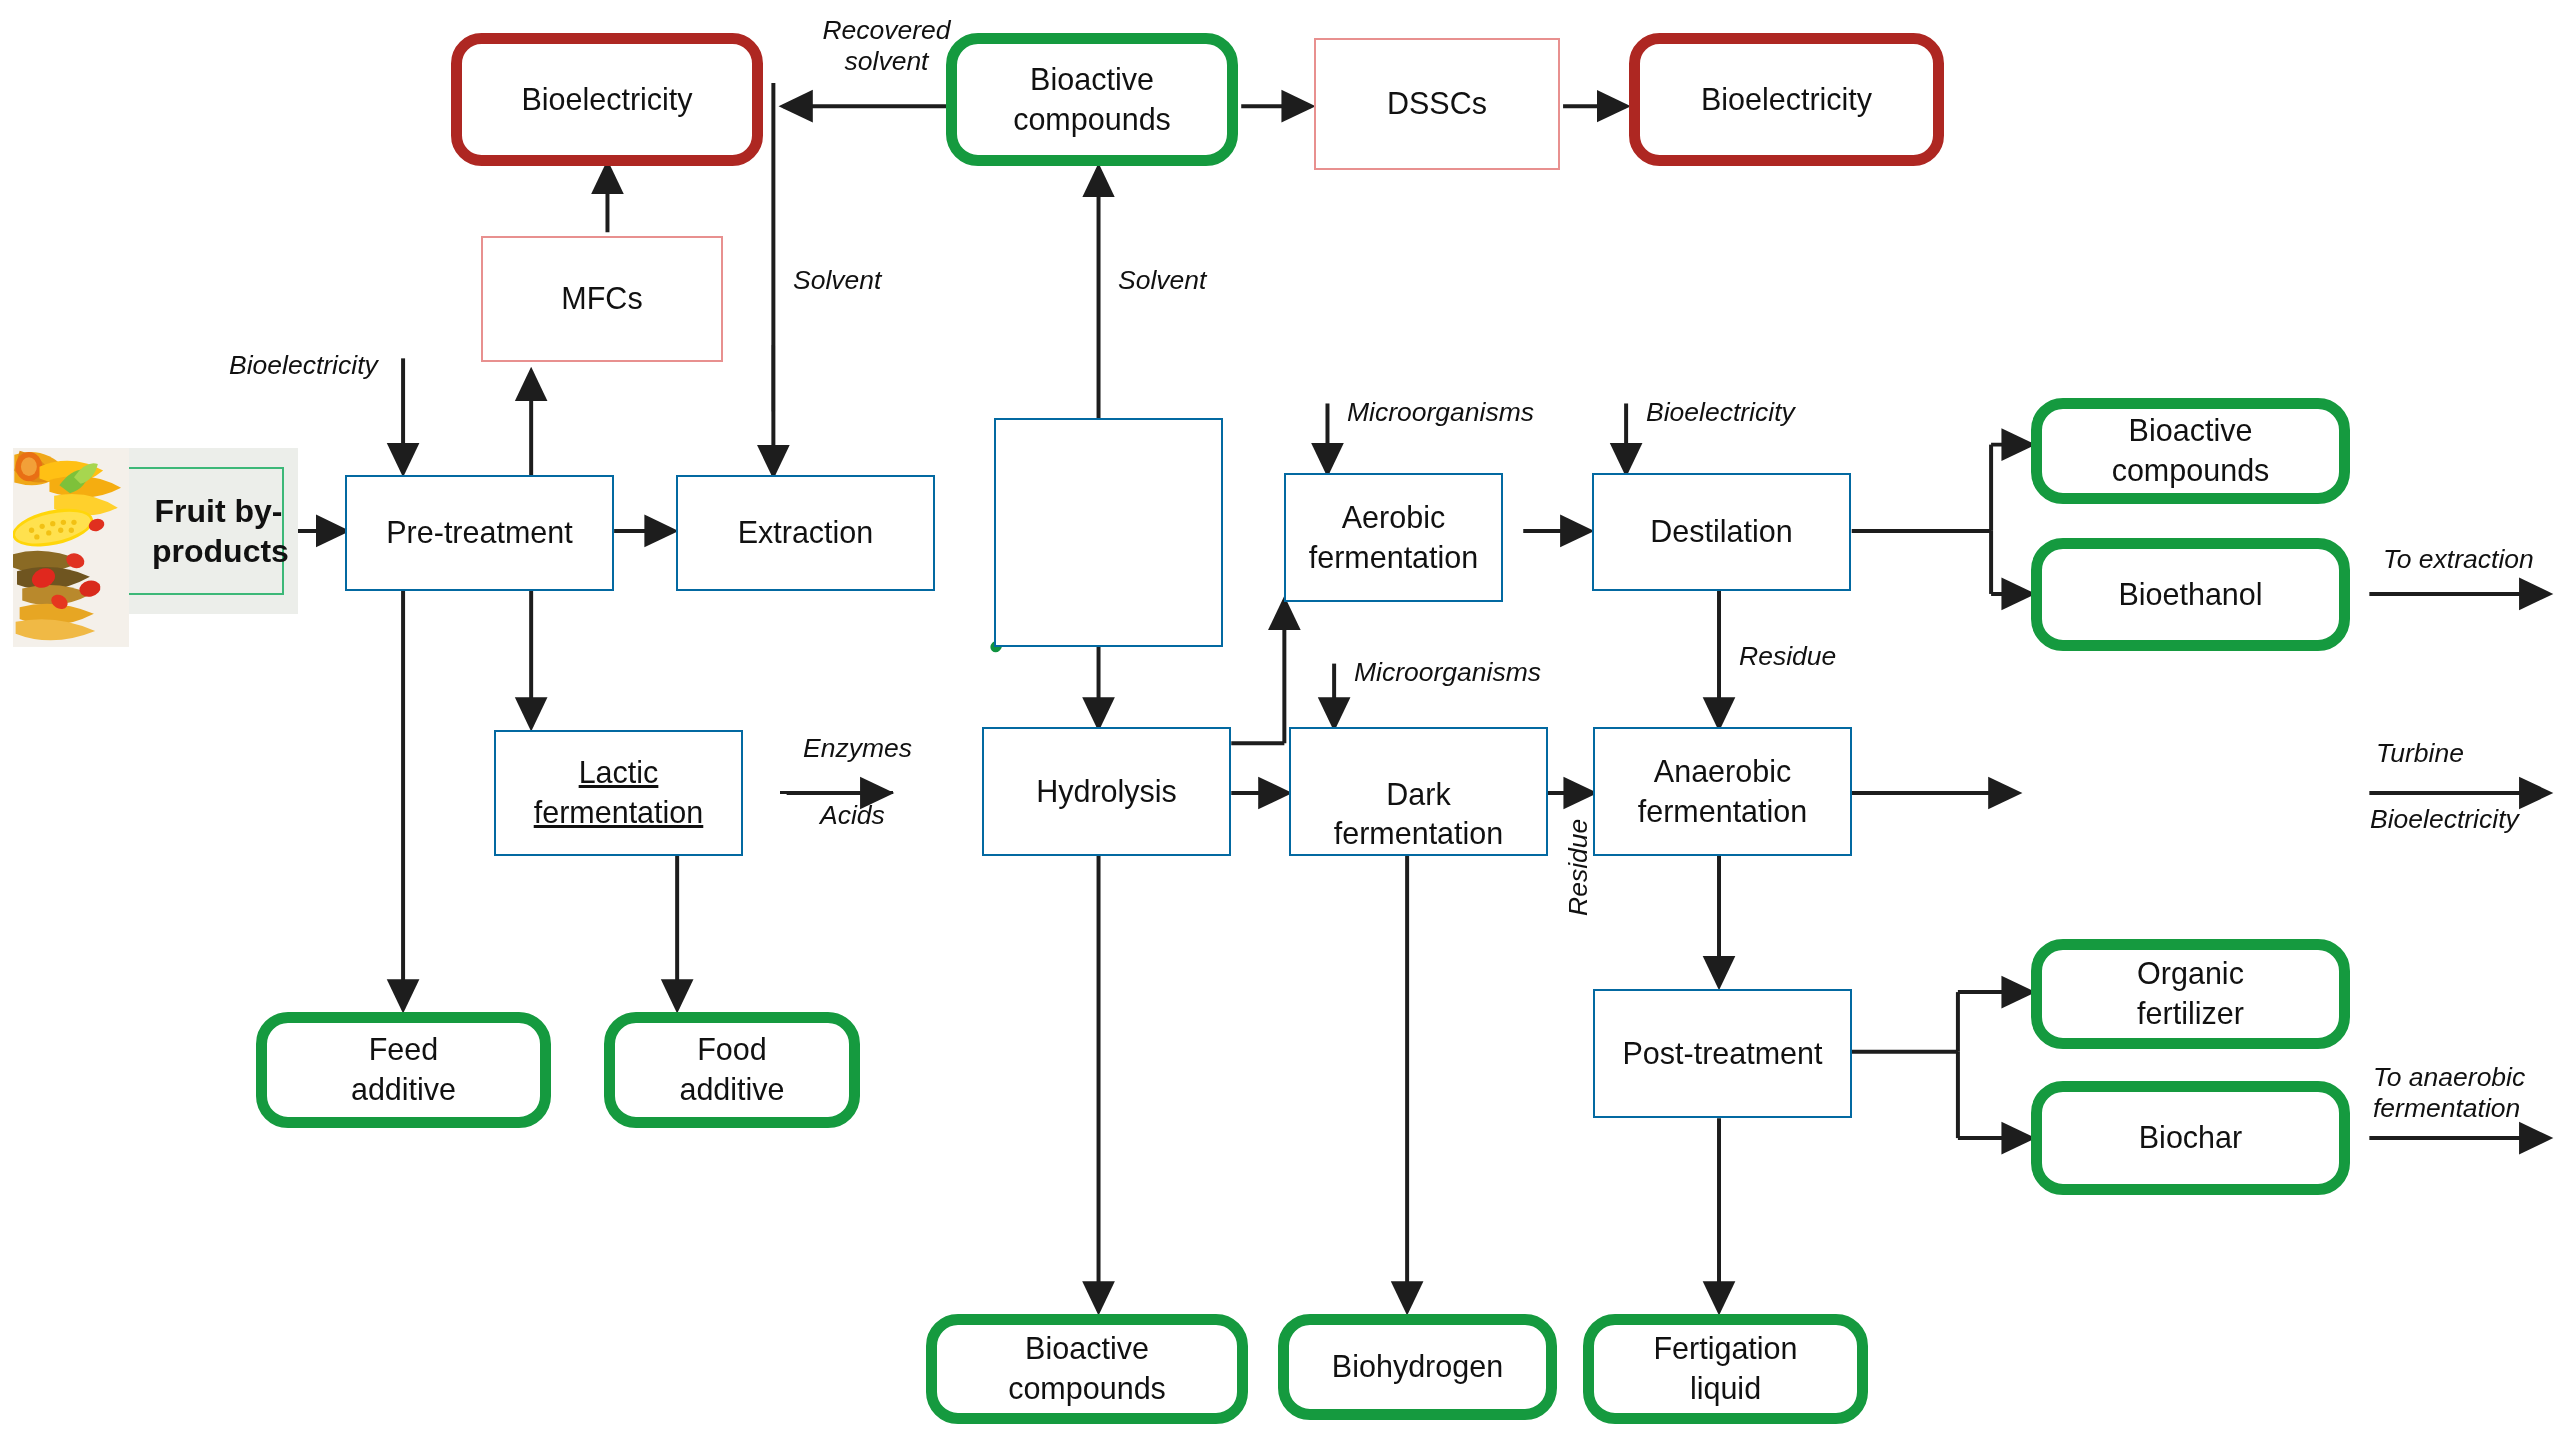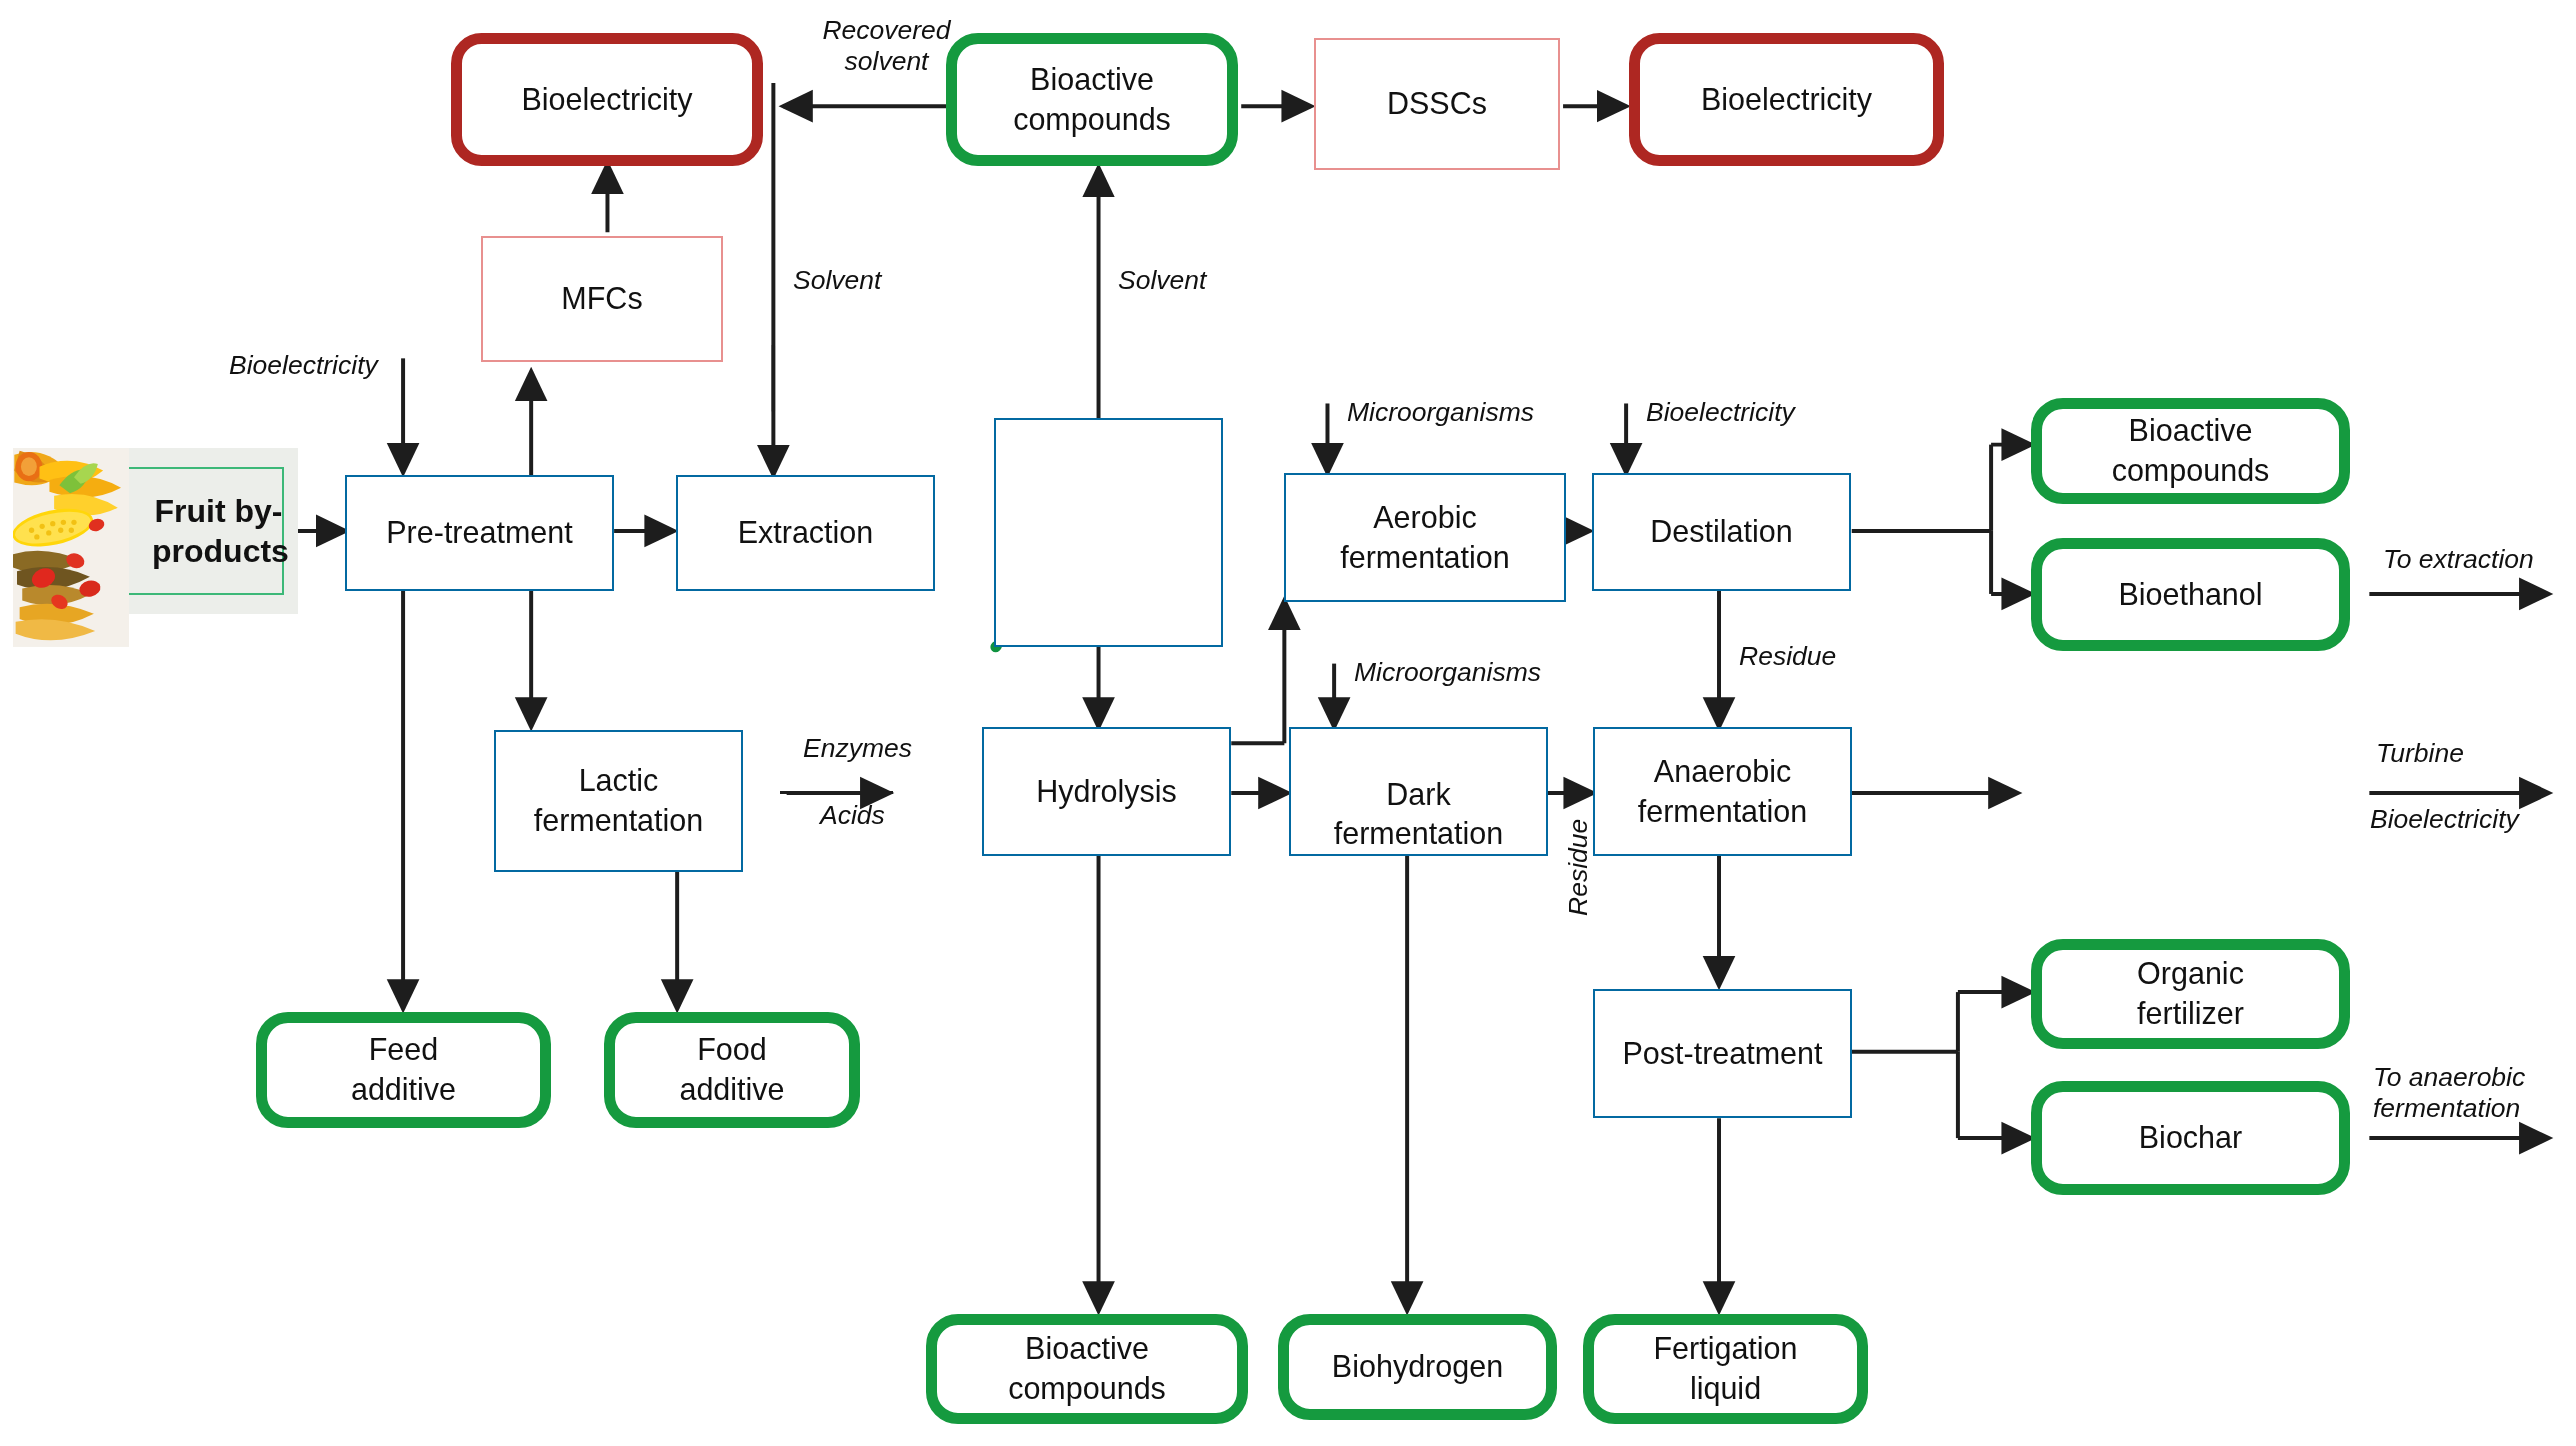--- a/index.html
+++ b/index.html
@@ -285,39 +285,39 @@
   <div class="node proc" style="left:345px;top:475px;width:269px;height:116px;">
     <span>Pre-treatment</span>
   </div>
 
   <div class="node proc" style="left:676px;top:475px;width:259px;height:116px;">
     <span>Extraction</span>
   </div>
 
   <div class="node proc" style="left:994px;top:418px;width:229px;height:229px;"></div>
 
-  <div class="node proc" style="left:1284px;top:473px;width:282px;height:129px;flex-direction:column;">
+  <div class="node proc" style="left:1284px;top:473px;width:219px;height:129px;flex-direction:column;">
     <span>Aerobic</span>
     <span>fermentation</span>
   </div>
 
   <div class="node proc" style="left:1592px;top:473px;width:259px;height:118px;">
     <span>Destilation</span>
   </div>
 
   <div class="node prod" style="left:2031px;top:398px;width:319px;height:106px;flex-direction:column;">
     <span>Bioactive</span>
     <span>compounds</span>
   </div>
 
   <div class="node prod" style="left:2031px;top:538px;width:319px;height:113px;">
     <span>Bioethanol</span>
   </div>
 
-  <div class="node proc" style="left:494px;top:730px;width:249px;height:142px;flex-direction:column;">
+  <div class="node proc" style="left:494px;top:730px;width:249px;height:126px;flex-direction:column;text-decoration:underline;">
     <span>Lactic</span>
     <span>fermentation</span>
   </div>
 
   <div class="node proc" style="left:982px;top:727px;width:249px;height:129px;">
     <span>Hydrolysis</span>
   </div>
 
   <div class="node proc" style="left:1289px;top:727px;width:259px;height:129px;flex-direction:column;justify-content:flex-end;">
     <span>Dark</span>

